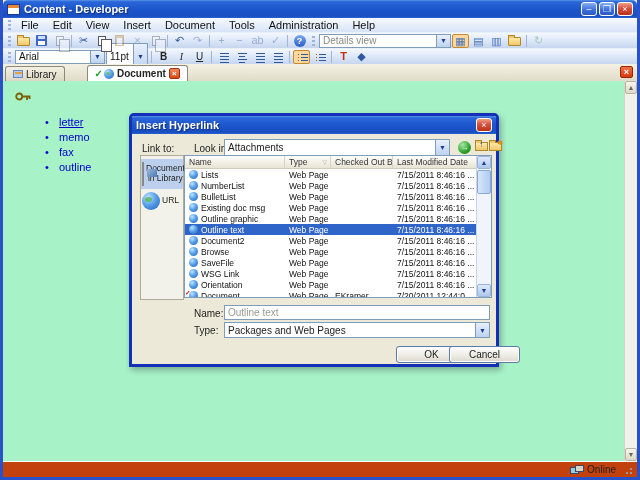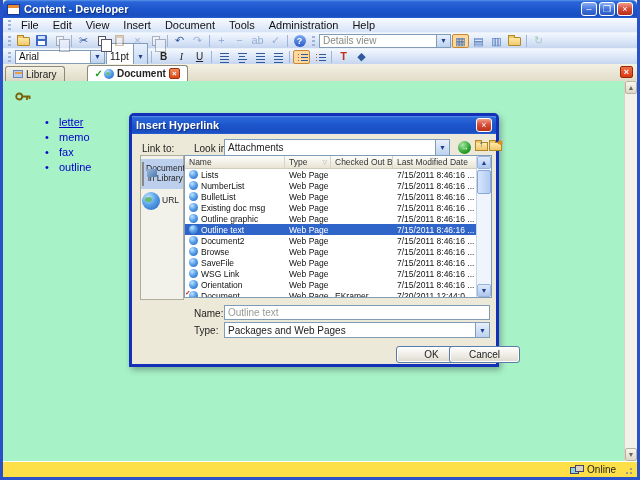--- a/index.html
+++ b/index.html
@@ -100,21 +100,21 @@
   .linklist { margin:14px 0 0 30px; list-style:none; }
   .linklist li { font-size:11px; color:#0000cc; margin-bottom:3px; position:relative; padding-left:14px; }
   .linklist li::before { content:"•"; position:absolute; left:0; color:#0000cc; }
   .linklist li.u { text-decoration:underline; }
   .vscroll { width:13px; flex:0 0 13px; background:#f2f1ea; border-left:1px solid #d8d4c4;
     display:flex; flex-direction:column; justify-content:space-between; }
   .sbtn { height:13px; background:linear-gradient(#f8f6ee,#ddd8c6); border:1px solid #b8b4a0;
     border-radius:2px; font-size:7px; color:#666; text-align:center; line-height:12px; }
 
   
-  .statusbar { height:16px; flex:0 0 16px; background:#fde047; border-top:1px solid #fff;
+  .statusbar { height:16px; flex:0 0 16px; background:#c2410c; border-top:1px solid #fff;
     display:flex; align-items:center; justify-content:flex-end; gap:4px; padding:0 4px; font-size:10px; color:#222; }
   .netico { width:13px; height:9px; position:relative; }
   .netico::before { content:""; position:absolute; left:0; top:2px; width:7px; height:5px;
     background:#8ad0e0; border:1px solid #446; }
   .netico::after { content:""; position:absolute; left:5px; top:0; width:7px; height:5px;
     background:#d8d4c4; border:1px solid #446; }
   .sgrip { width:10px; height:10px; margin-left:3px;
     background:
       radial-gradient(circle at 8px 8px,#999 1px,transparent 1.3px),
       radial-gradient(circle at 8px 4px,#999 1px,transparent 1.3px),

